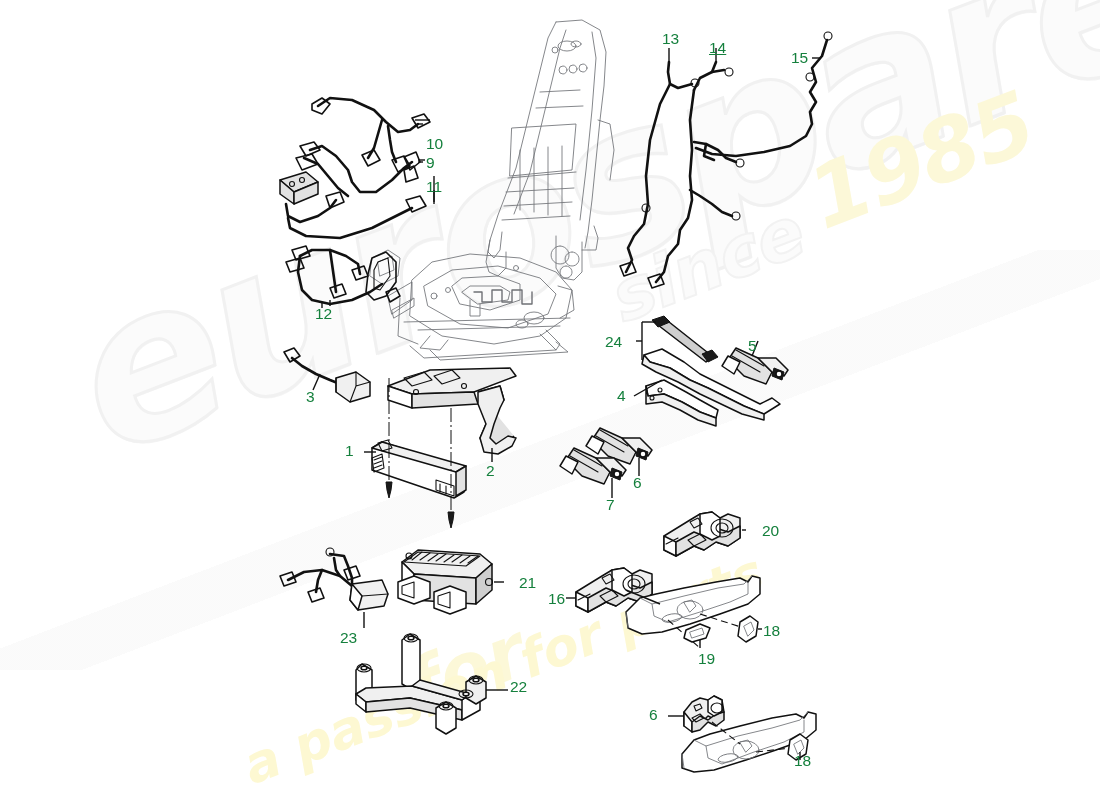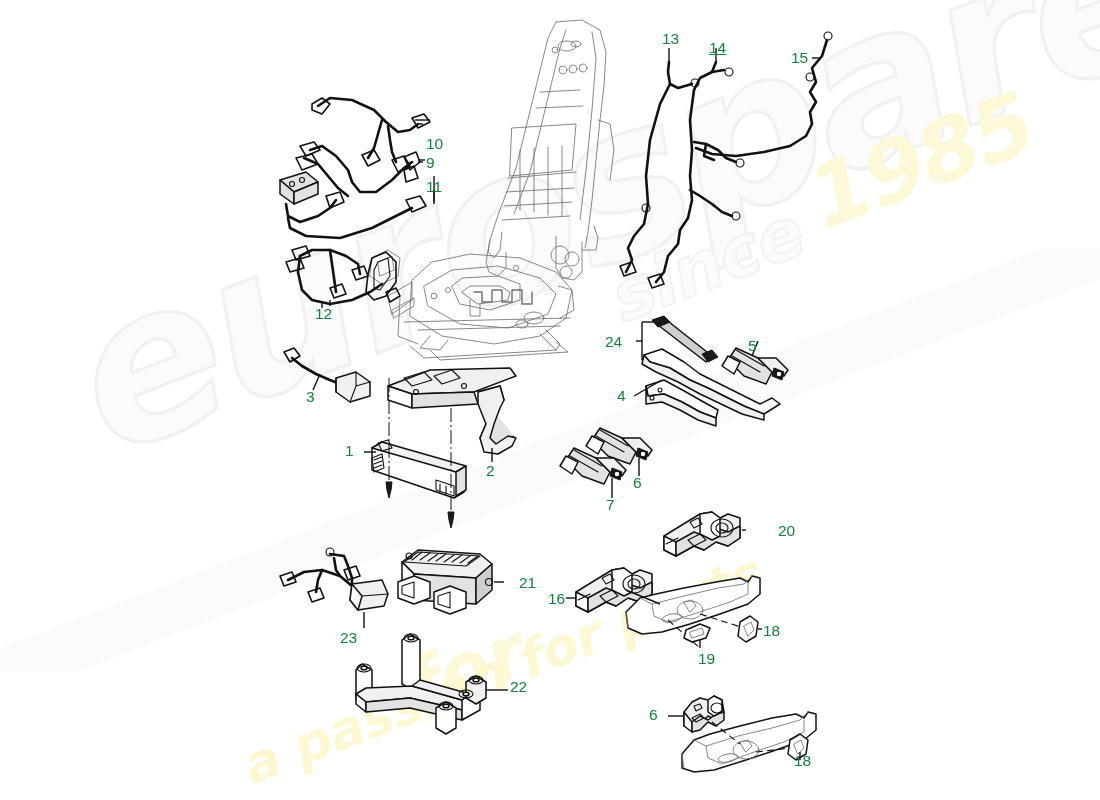--- a/index.html
+++ b/index.html
@@ -490,19 +490,19 @@
   <div class="callout" style="left:426px;top:179px;">11</div>
   <div class="callout" style="left:315px;top:306px;">12</div>
   <div class="callout" style="left:662px;top:31px;">13</div>
   <div class="callout" style="left:709px;top:40px;text-decoration:underline;">14</div>
   <div class="callout" style="left:791px;top:50px;">15</div>
   <div class="callout" style="left:548px;top:591px;">16</div>
   <div class="callout" style="left:649px;top:707px;">6</div>
   <div class="callout" style="left:763px;top:623px;">18</div>
   <div class="callout" style="left:794px;top:753px;">18</div>
   <div class="callout" style="left:698px;top:651px;">19</div>
-  <div class="callout" style="left:778px;top:523px;">20</div>
+  <div class="callout" style="left:762px;top:523px;">20</div>
   <div class="callout" style="left:519px;top:575px;text-align:center;">21</div>
   <div class="callout" style="left:510px;top:679px;">22</div>
   <div class="callout" style="left:340px;top:630px;">23</div>
   <div class="callout" style="left:605px;top:334px;">24</div>
 
 </div>
 
 </body></html>

